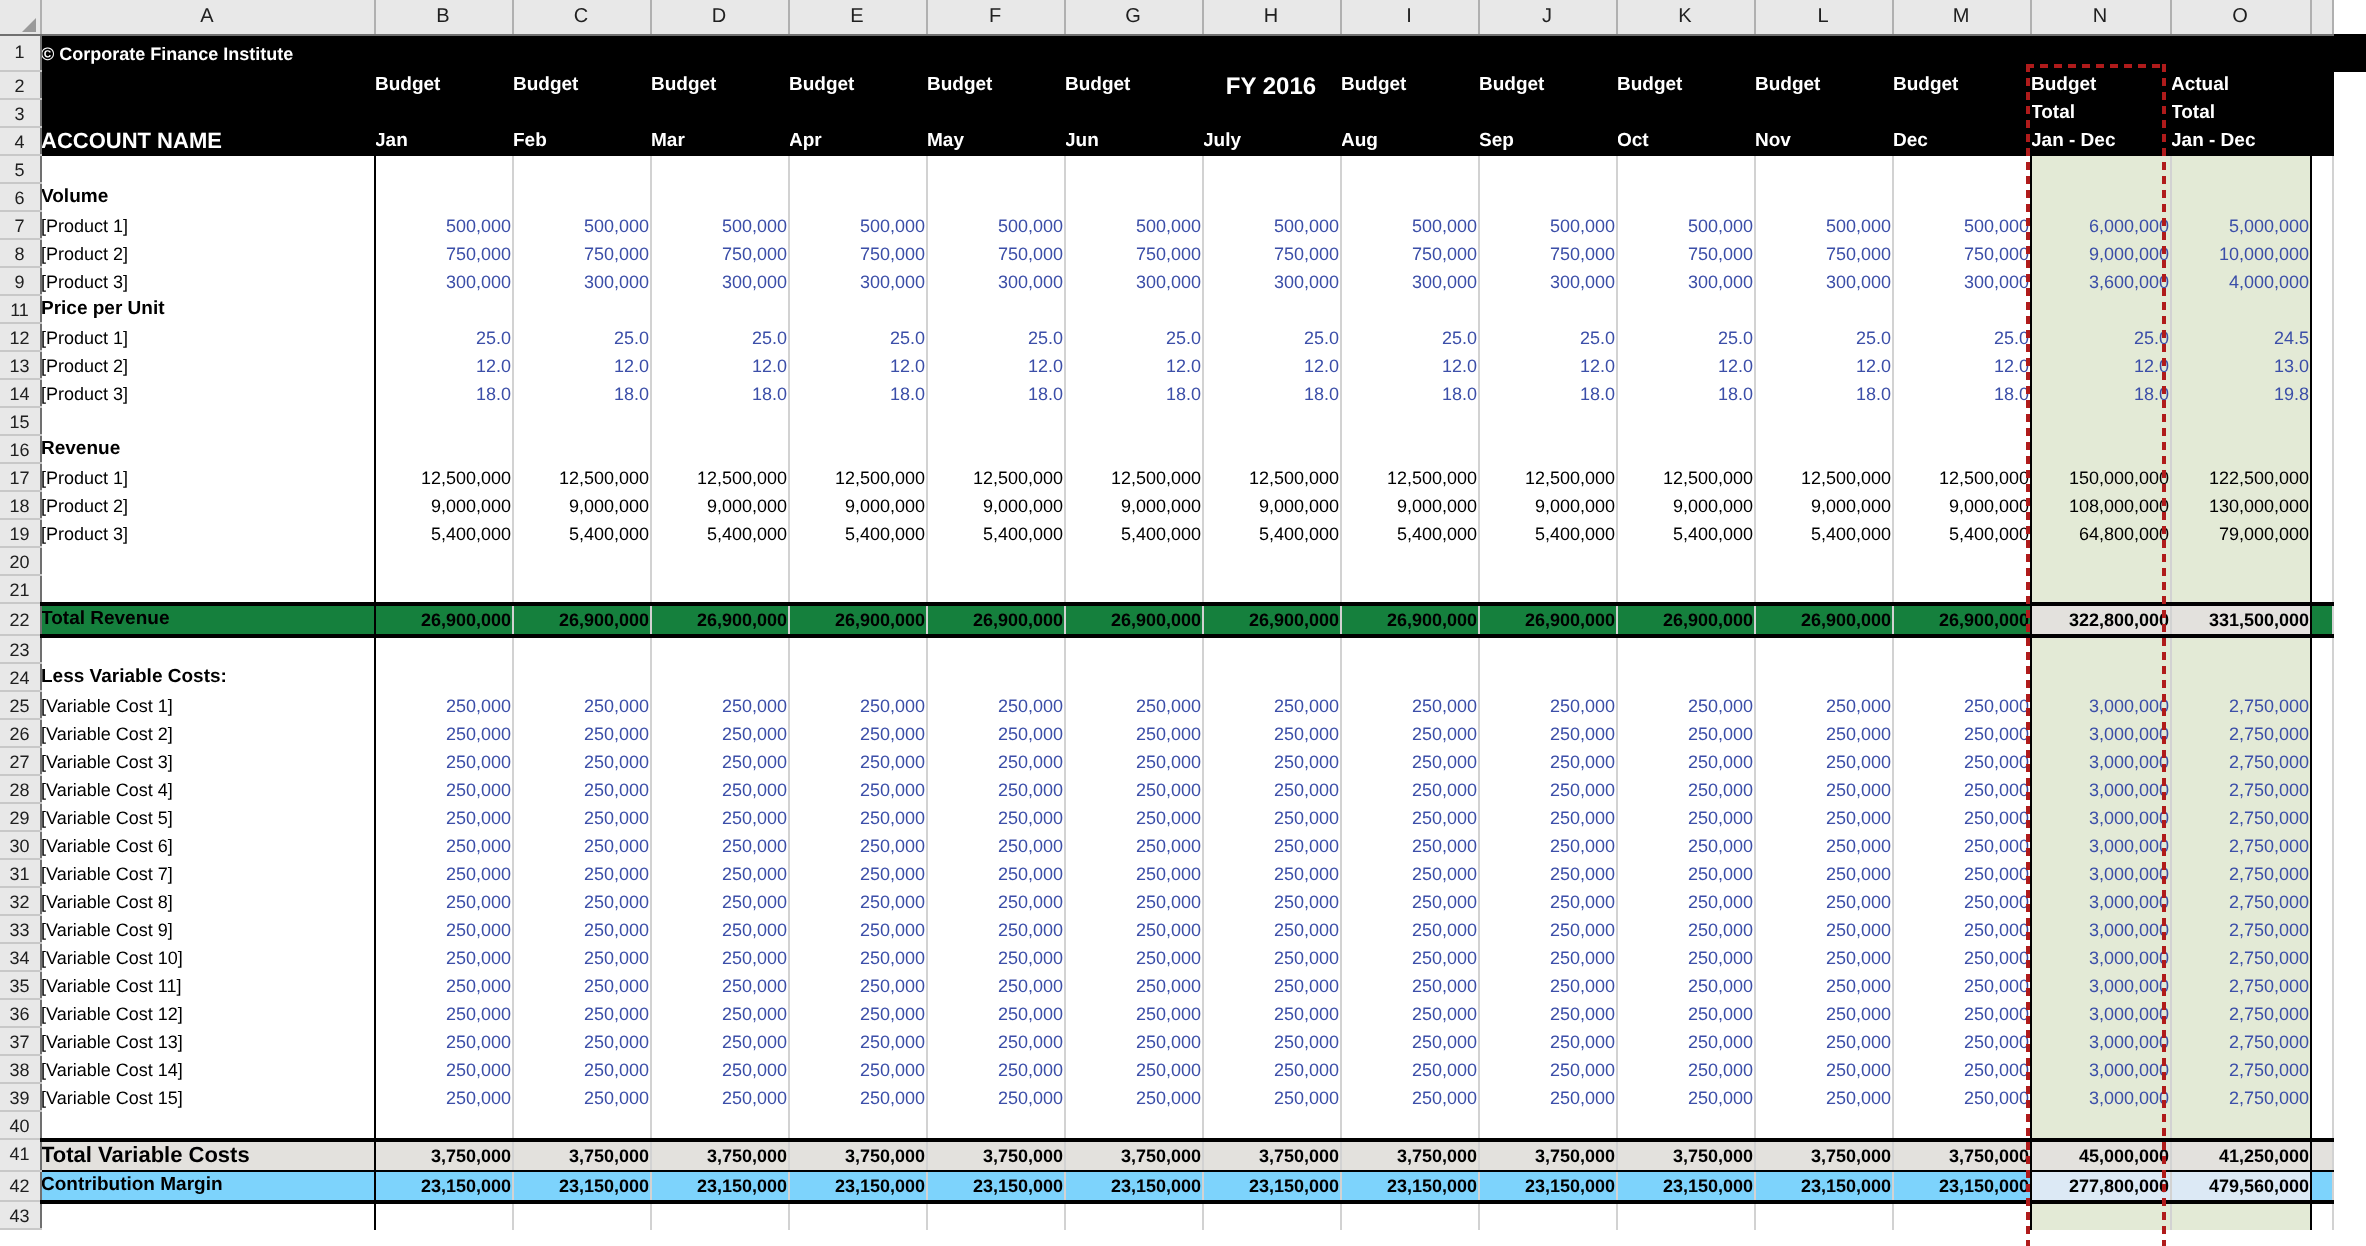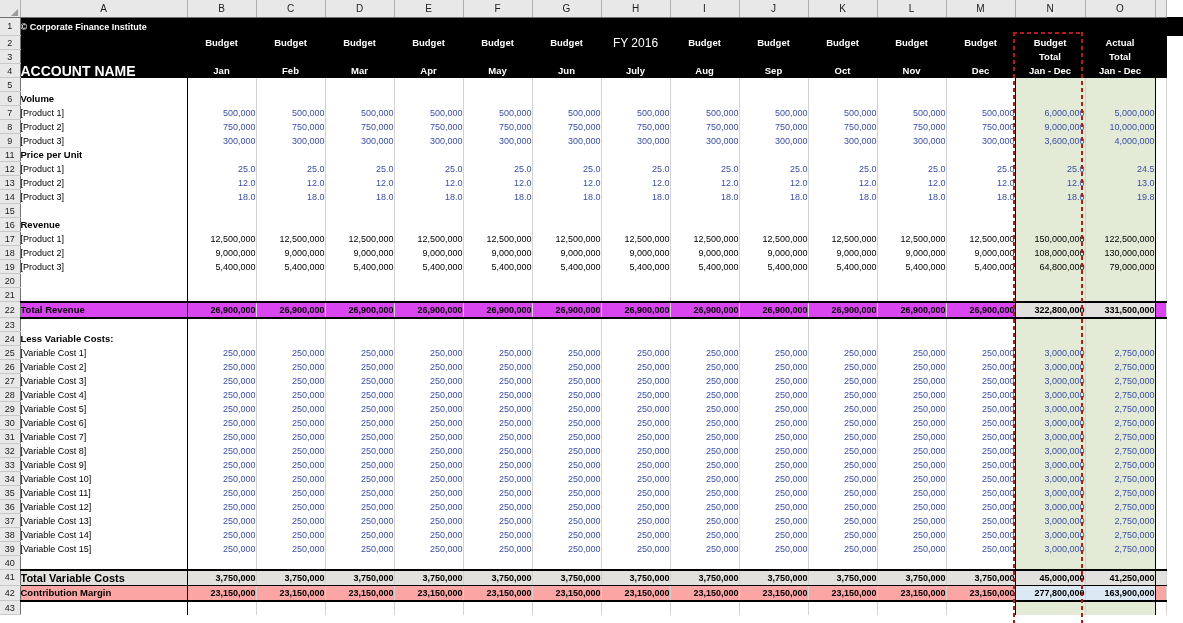--- a/index.html
+++ b/index.html
@@ -65,38 +65,38 @@
     height: 14px;
     line-height: 14px;
   }
   td.a { text-align: left;  padding-left: 3px; }
   td.n { text-align: right; padding-right: 5px; }
 
   
   tr.banner td.c { background: #000000; color: #ffffff; border-right-color: #000000; }
   tr.banner td.rowhead { background: #e8e8e8; }
   .b1 { font-weight: bold; font-size: 9px; }
-  .title-fy { font-weight: normal; font-size: 12px; text-align: center; }
-  .hdr-m { font-weight: bold; font-size: 9.5px; text-align: center; }
-  .acct { font-weight: bold; font-size: 14px; }
+  .title-fy { font-weight: bold; font-size: 12px; text-align: center; }
+  .hdr-m { font-weight: bold; font-size: 9.5px; }
+  .acct { font-weight: bold; font-size: 11px; }
 
   
   .blue  { color: #3b4ea8; }
   .black { color: #000000; }
 
   
   .seclbl { font-weight: bold; font-size: 9.5px; color: #000; }
   .item   { padding-left: 12px; font-size: 9px; color: #000; }
 
   
-  tr.tot-gray td.c { background: #d946ef; font-weight: bold;
+  tr.tot-gray td.c { background: #15803d; font-weight: bold;
                      border-top: 2px solid #000; border-bottom: 2px solid #000; }
   tr.tot-gray2 td.c { background: #e3e1dd; font-weight: bold;
                       border-top: 2px solid #000; border-bottom: 1px solid #000; }
-  tr.tot-blue td.c { background: #fca5a5; font-weight: bold;
+  tr.tot-blue td.c { background: #7dd3fc; font-weight: bold;
                      border-top: 1px solid #000; border-bottom: 2px solid #000; }
 
   
   td.green { background: #e3ead6; }
   tr.tot-gray td.green, tr.tot-gray2 td.green { background: #e3e1dd; }
   tr.tot-blue td.green { background: #dce9f5; }
 
   
   td.vr-a { border-right: 1px solid #000000; }
   td.vr-m { border-right: 1px solid #000000; }
@@ -941,21 +941,21 @@
           <td class="c n">23,150,000</td>
           <td class="c n">23,150,000</td>
           <td class="c n">23,150,000</td>
           <td class="c n">23,150,000</td>
           <td class="c n">23,150,000</td>
           <td class="c n">23,150,000</td>
           <td class="c n">23,150,000</td>
           <td class="c n">23,150,000</td>
           <td class="c n vr-m">23,150,000</td>
           <td class="c n green">277,800,000</td>
-          <td class="c n green vr-o">163,900,000</td>
+          <td class="c n green vr-o">479,560,000</td>
           <td class="c"></td>
         </tr>
         <tr>
           <td class="rowhead">43</td>
           <td class="c a vr-a"></td>
           <td class="c n"></td>
           <td class="c n"></td>
           <td class="c n"></td>
           <td class="c n"></td>
           <td class="c n"></td>

